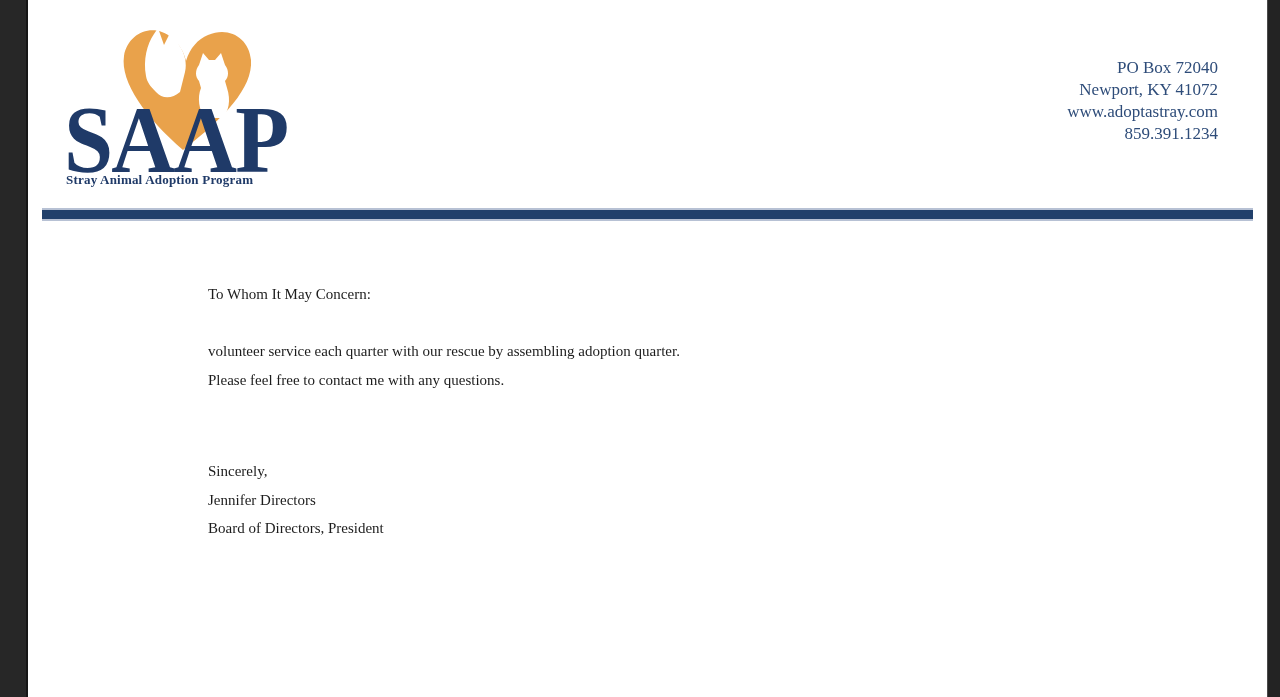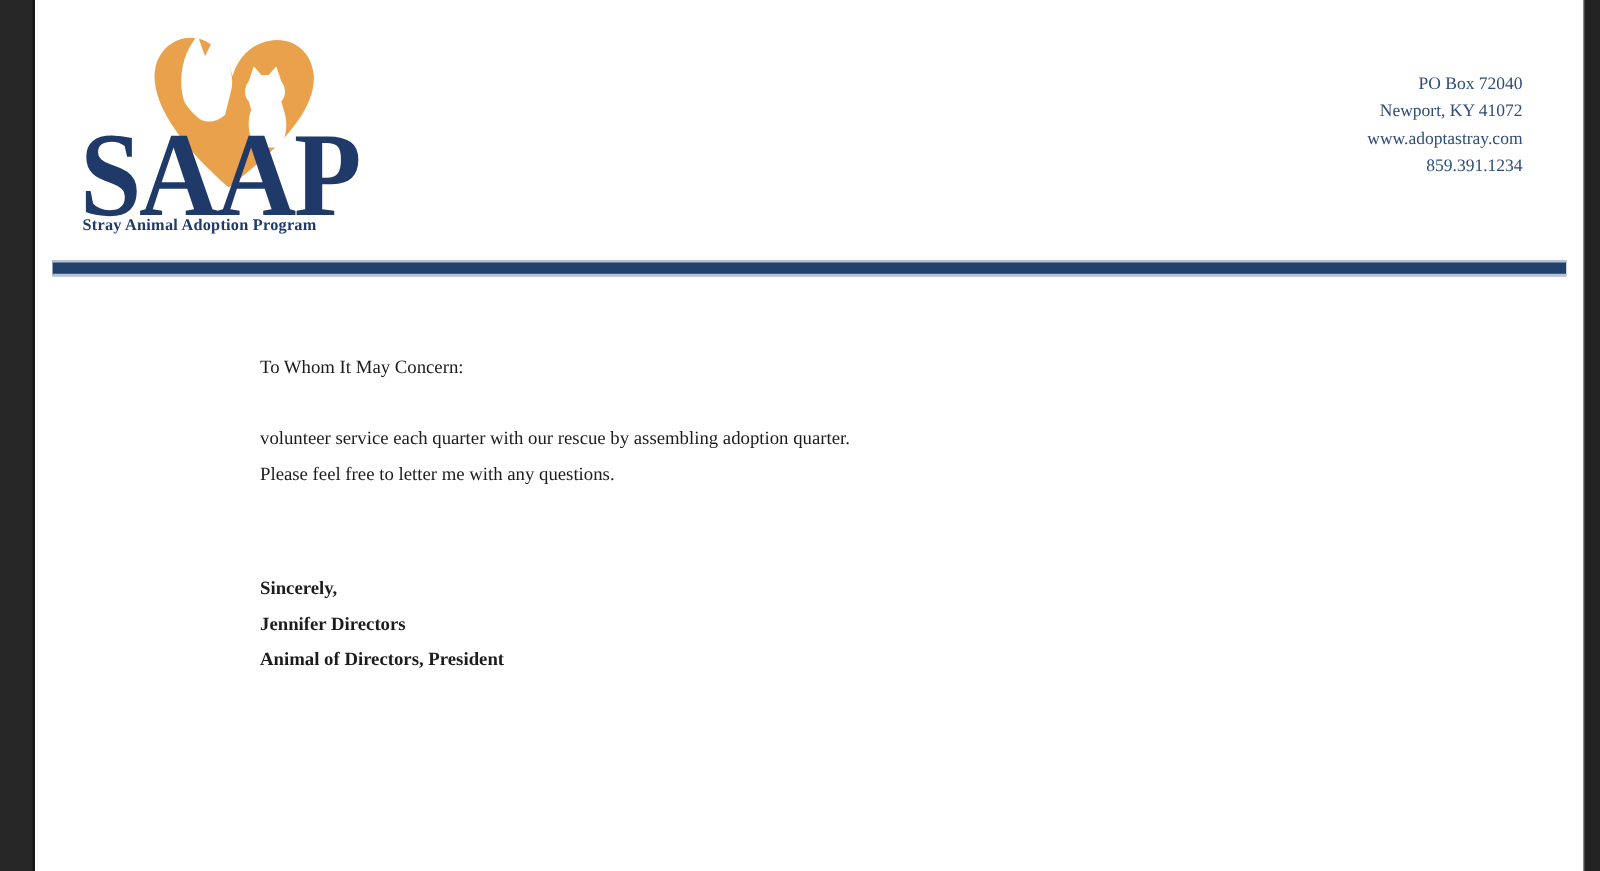--- a/index.html
+++ b/index.html
@@ -16,31 +16,31 @@
 
   
   .logo-svg  { position:absolute; left:88px; top:14px; z-index:1; }
   .wordmark  { position:absolute; left:36px; top:92px; z-index:2;
                font-weight:bold; font-size:96px; line-height:1; letter-spacing:-2px;
                color:#1f3a68; transform:scaleX(0.92); transform-origin:left top; }
   .tagline   { position:absolute; left:38px; top:172px; z-index:2;
                font-weight:bold; font-size:13px; letter-spacing:0.2px; color:#1f3a68; }
 
   .contact   { position:absolute; right:49px; top:57px; text-align:right;
-               font-size:14px; line-height:22px; color:#2e4c79; }
+               font-size:17px; line-height:22px; color:#2e4c79; }
 
   .divider   { position:absolute; left:14px; right:14px; top:208px; height:13px;
                background:#21406b; border-top:2px solid #b7c1d4; border-bottom:2px solid #b7c1d4; }
 
   
   .letter { position:absolute; left:180px; top:280px; width:900px;
             font-size:15px; line-height:28.5px; color:#1c1c1c; }
   .letter .line { white-space:nowrap; }
   .salutation { margin-bottom:28.5px; }
-  .signature  { margin-top:63px;font-weight:bold; }
+  .signature  { margin-top:63px; }
 </style>
 </head>
 <body>
 
 <div class="viewport">
 
   <div class="edge-bar-left"></div>
 
   <div class="page">
 
@@ -71,26 +71,26 @@
 
       <div class="divider"></div>
     </div>
 
     <div class="letter">
 
       <div class="salutation line">To Whom It May Concern:</div>
 
       <div class="paragraph">
         <div class="line">volunteer service each quarter with our rescue by assembling adoption quarter.</div>
-        <div class="line">Please feel free to letter me with any questions.</div>
+        <div class="line">Please feel free to contact me with any questions.</div>
       </div>
 
       <div class="signature">
         <div class="line">Sincerely,</div>
         <div class="line">Jennifer Directors</div>
-        <div class="line">Animal of Directors, President</div>
+        <div class="line">Board of Directors, President</div>
       </div>
 
     </div>
   </div>
 
   <div class="edge-bar-right"></div>
 </div>
 
 </body></html>

